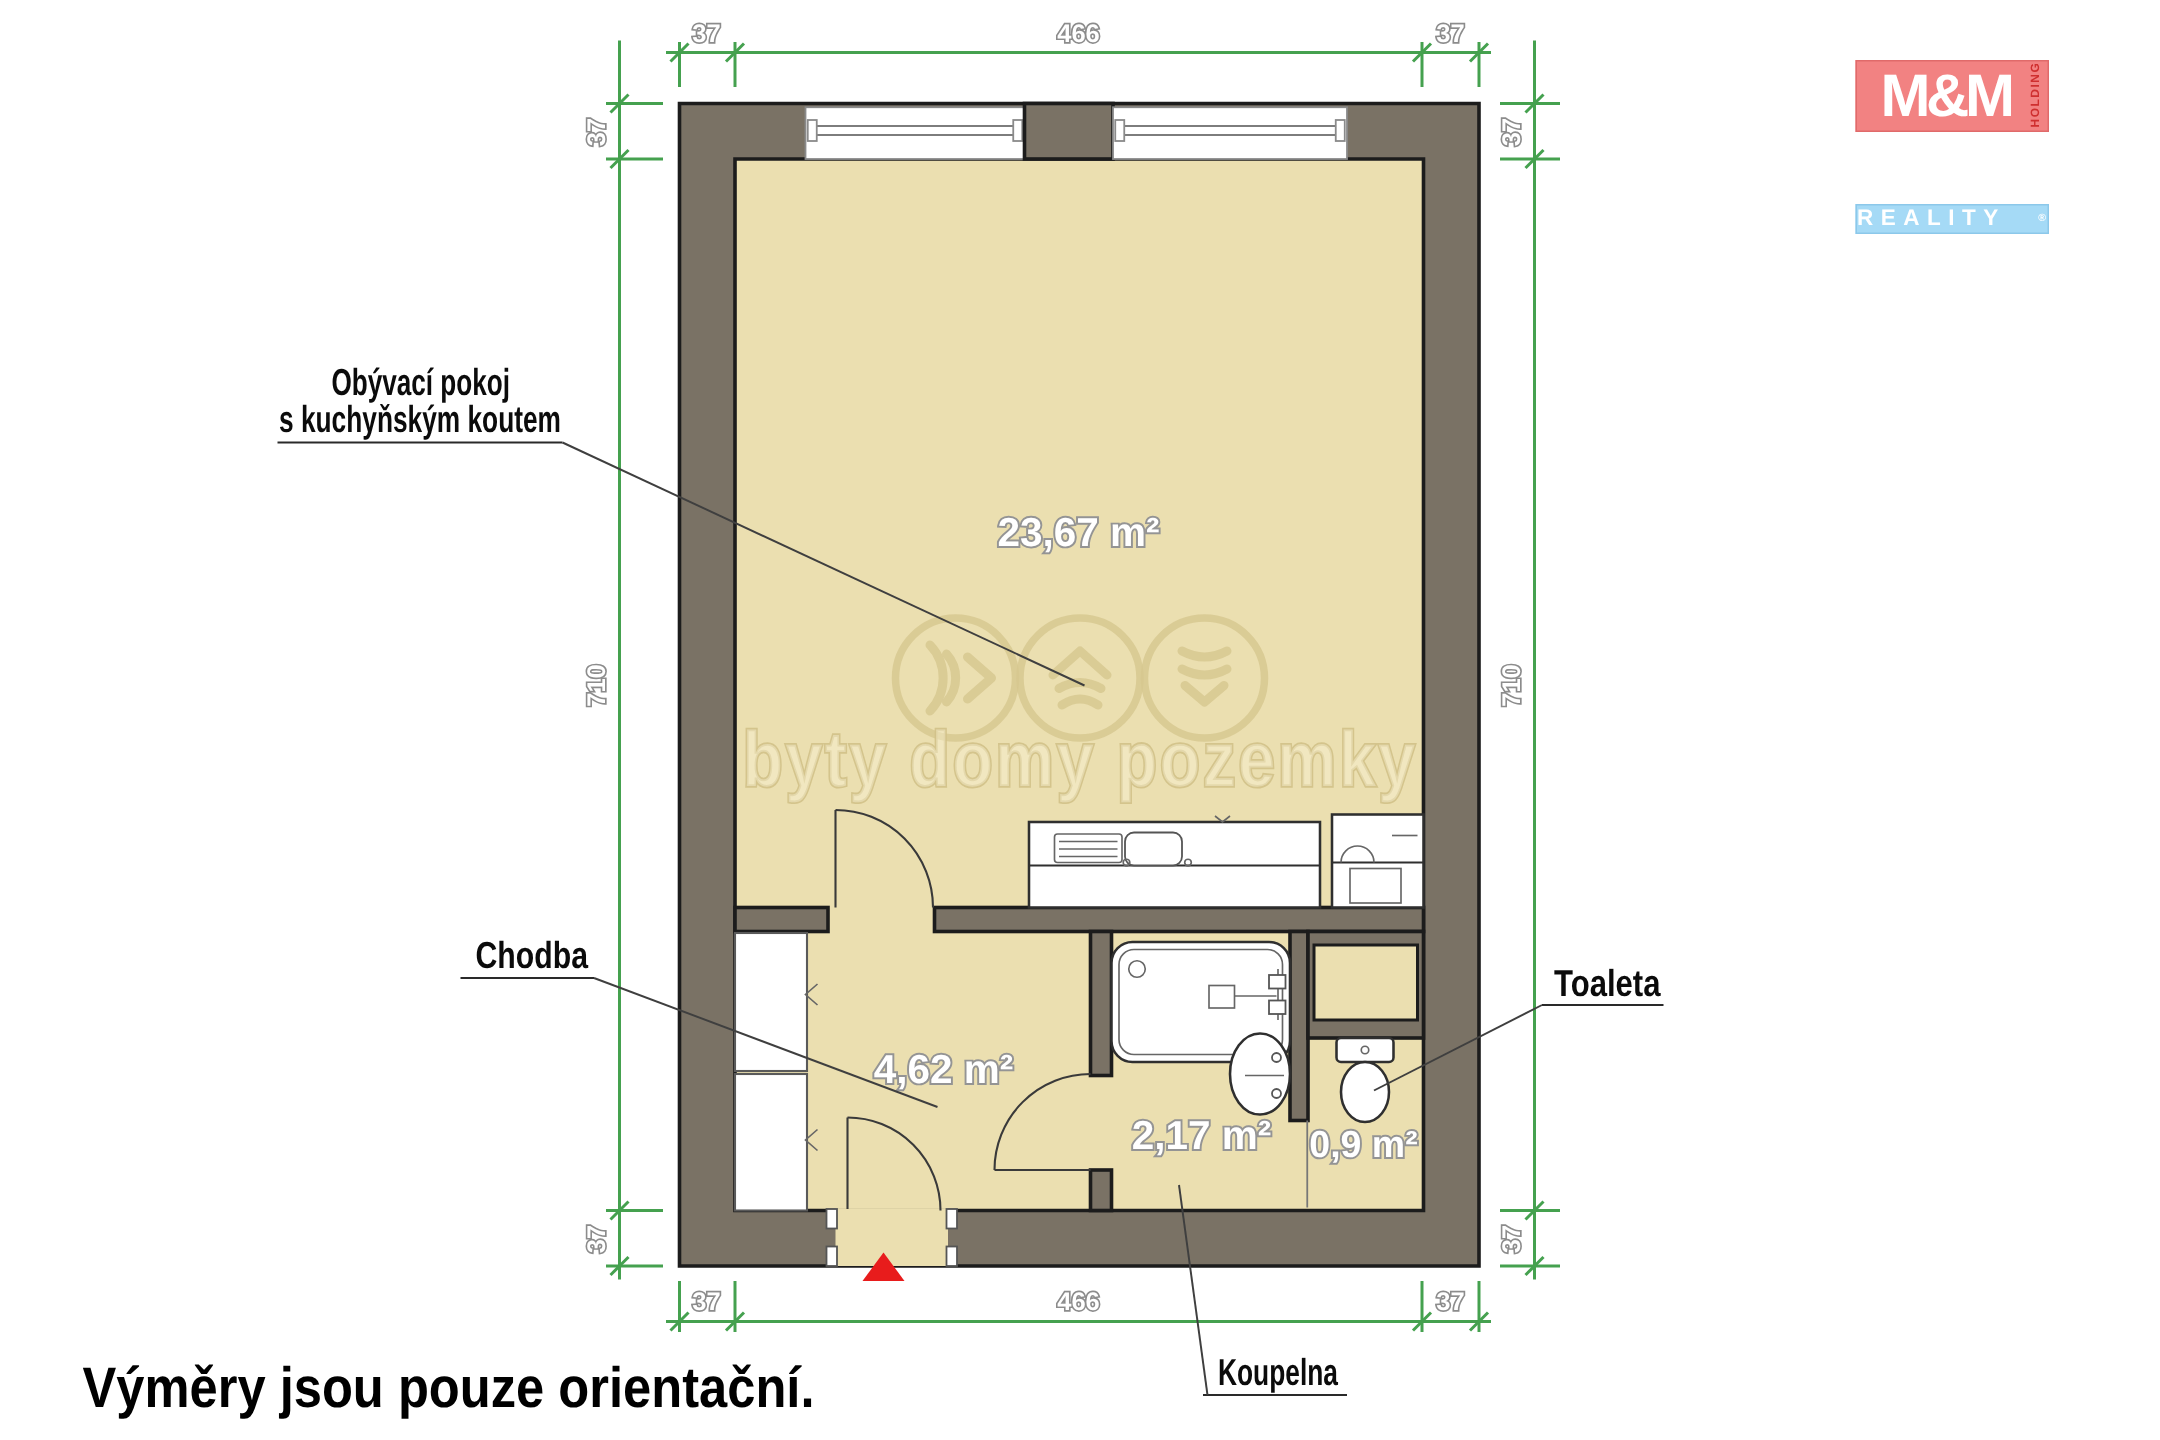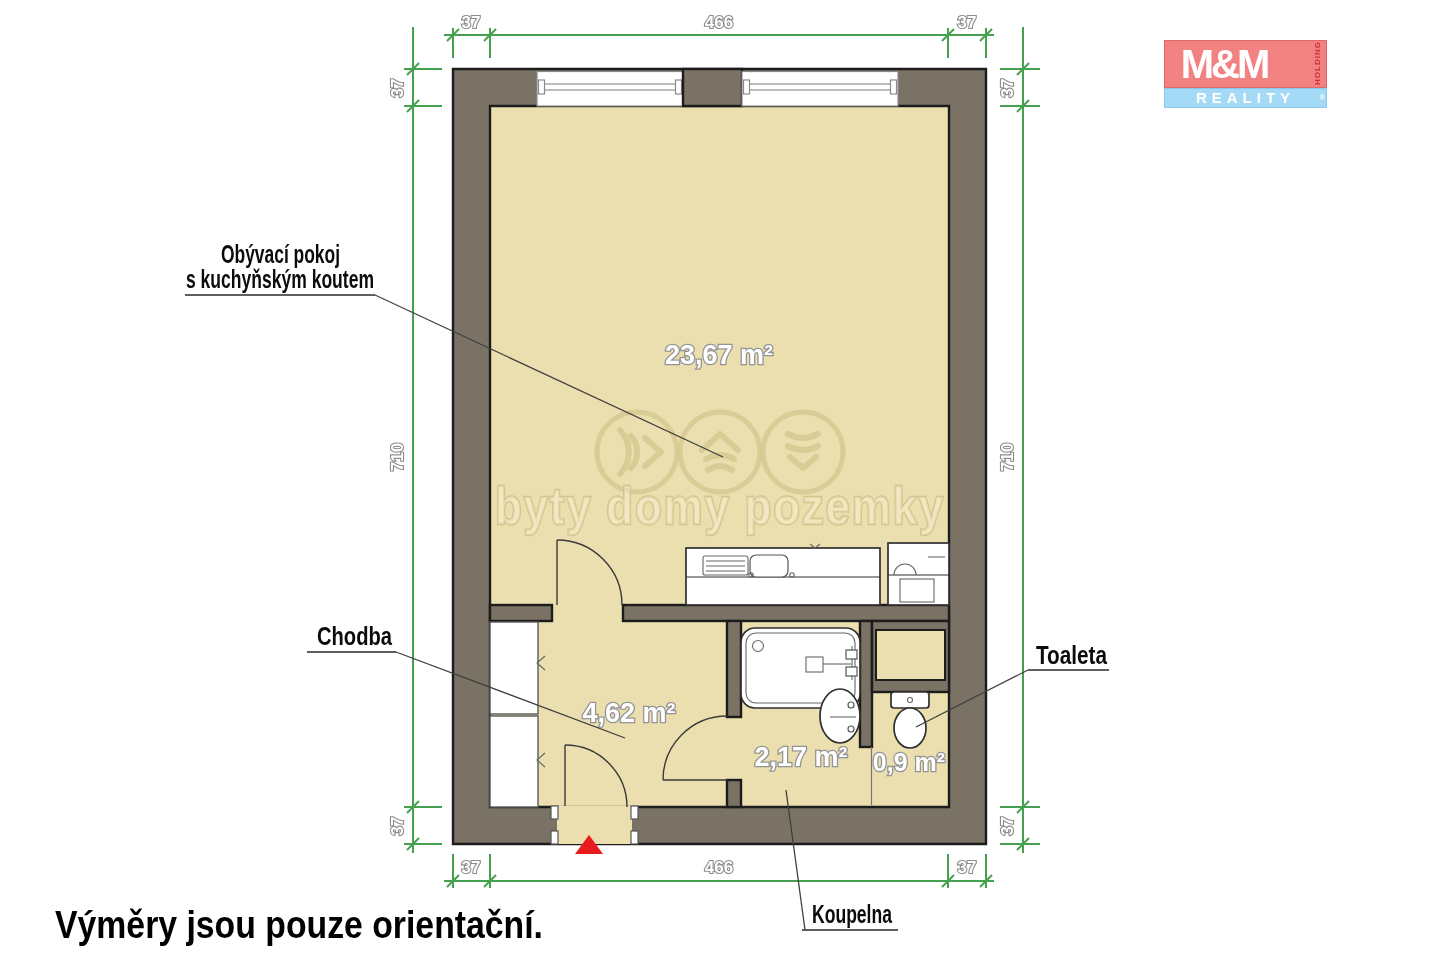--- a/index.html
+++ b/index.html
@@ -32,30 +32,30 @@
   .callout{font:bold 25px "Liberation Sans",sans-serif;fill:#0b0b0b;}
   .footer-text{font:bold 38px "Liberation Sans",sans-serif;fill:#000;}
 
   
   .wm{stroke:#d6c78e;fill:none;stroke-width:6;stroke-linecap:round;stroke-linejoin:round;opacity:.8;}
   .wmc{stroke-width:5;}
   .wmtext{font:bold 52px "Liberation Sans",sans-serif;fill:rgba(250,243,214,.45);
           stroke:#d2c289;stroke-width:2.4px;paint-order:stroke;text-anchor:middle;letter-spacing:2px;opacity:.9;}
 
   
-  .logo{position:absolute;left:1164px;top:40px;width:163px;}
+  .logo{position:absolute;left:1237px;top:40px;width:129px;}
   .logo-top{position:relative;height:48px;background:#f28282;border:1px solid #e06a6a;box-sizing:border-box;}
   .logo-mm{position:absolute;left:0;top:1px;width:118px;text-align:center;color:#fff;
            font:bold 40px/44px "Liberation Sans",sans-serif;letter-spacing:-3px;}
   .logo-holding{position:absolute;right:-12px;top:19px;width:40px;height:10px;
                 transform:rotate(-90deg);color:#cf2f2f;font:bold 8px/10px "Liberation Sans",sans-serif;
                 letter-spacing:1px;text-align:center;}
   .logo-bottom{position:relative;height:20px;background:#a5daf6;border:1px solid #8cc8ea;
                box-sizing:border-box;color:#fff;font:bold 15px/18px "Liberation Sans",sans-serif;
-               text-align:center;letter-spacing:5px;}
+               text-align:left;letter-spacing:5px;margin-top:48px;}
   .logo-reg{position:absolute;right:1px;bottom:0;font-size:7px;letter-spacing:0;}
 </style>
 </head>
 <body>
 
 <div class="stage">
 
 <svg width="1440" height="960" viewBox="0 0 1440 960">
 
   <g>

